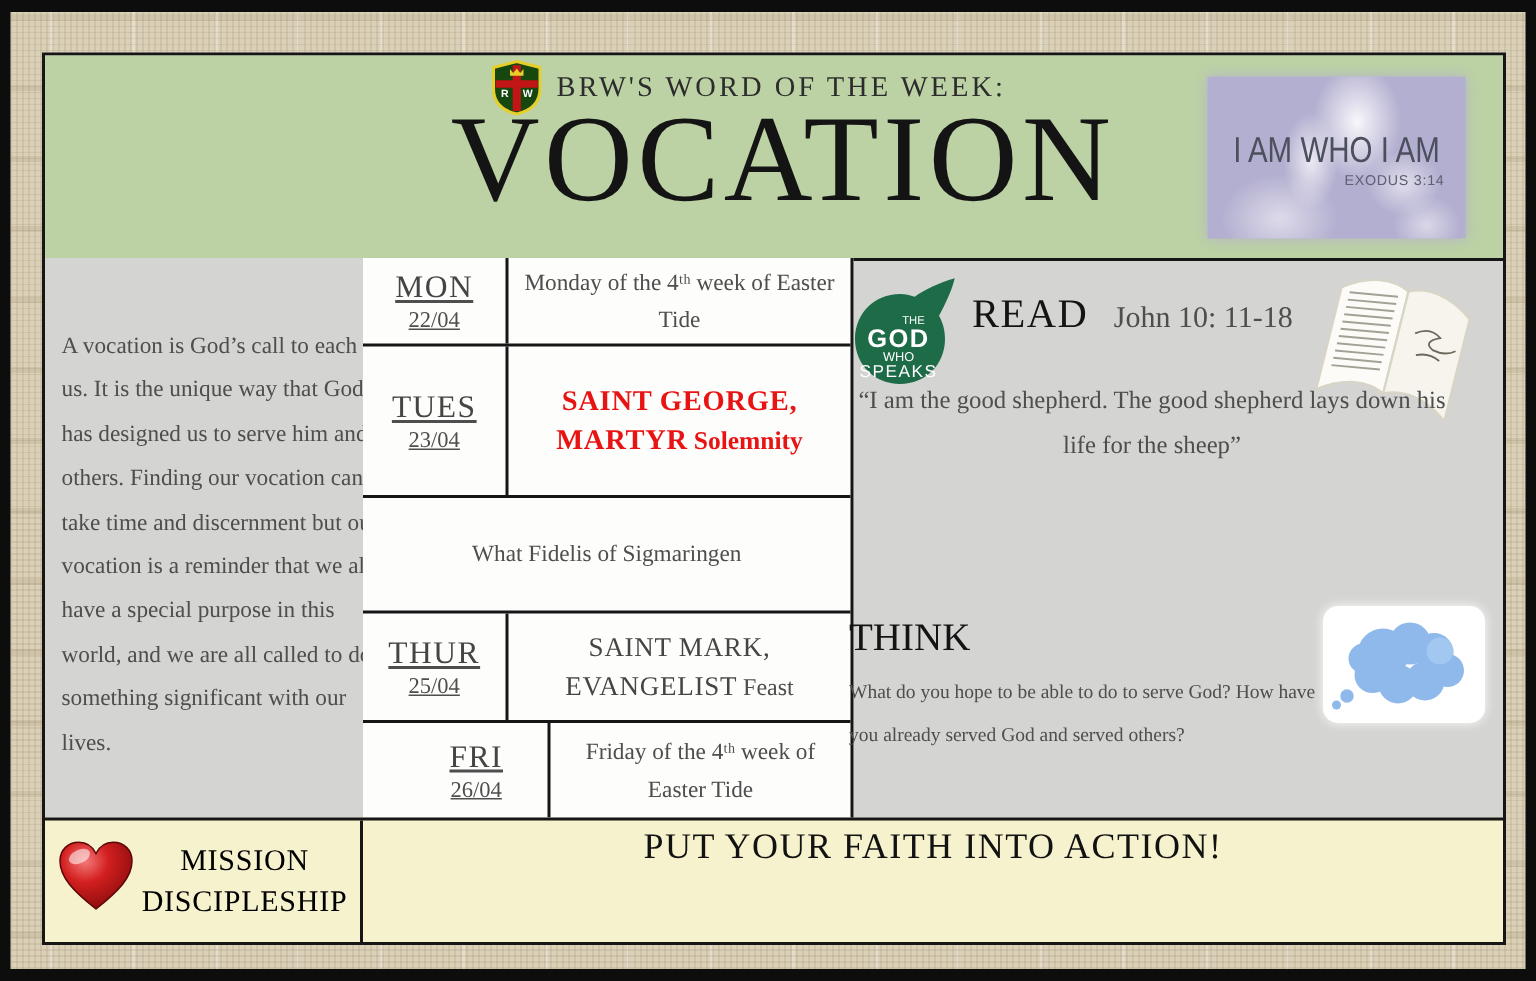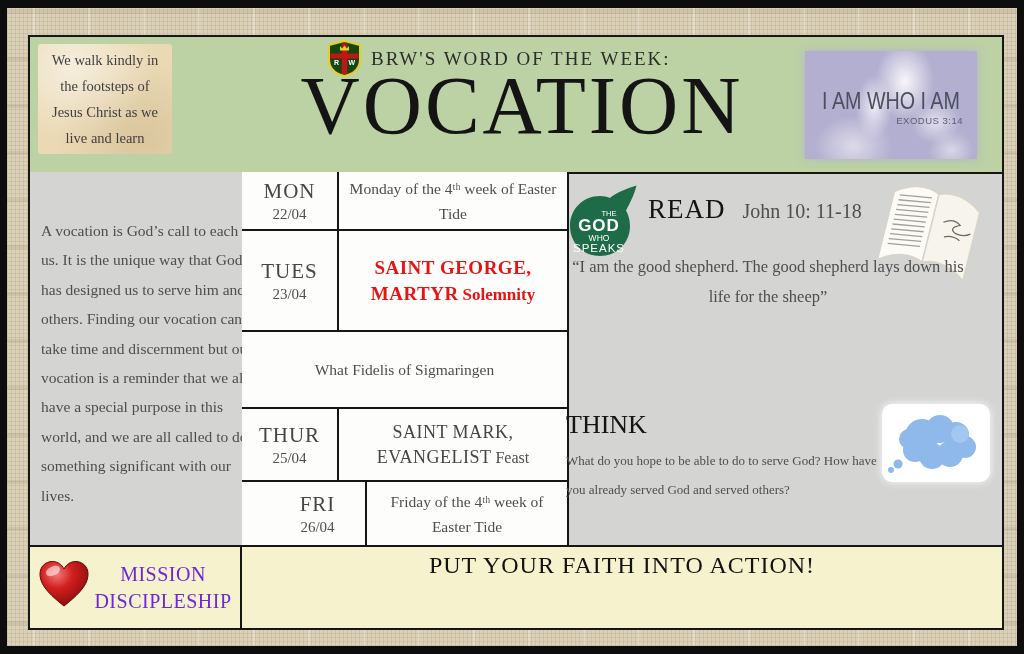--- a/index.html
+++ b/index.html
@@ -82,20 +82,21 @@
     display:flex; flex-direction:column;
   }
   .week-row { display:flex; width:100%; border-bottom:2px solid #161616; }
   .week-row:last-child { border-bottom:none;padding-left:28px; }
   .r0 { height:59px; } .r1 { height:101px; } .r2 { height:77px; }
   .r3 { height:73px; } .r4 { height:63px; }
   .day-cell {
     width:97px; border-right:2px solid #161616;
     display:flex; flex-direction:column; align-items:center; justify-content:center;
     gap:2px;
+    text-decoration:underline;
   }
   .day-name { font-size:21px; letter-spacing:1px; color:#454545; }
   .day-date { font-size:15px; color:#4e4e4e; }
   .event-cell {
     flex:1; display:flex; align-items:center; justify-content:center;
     text-align:center; padding:4px 10px;
     font-size:15.5px; line-height:25px; color:#4e4e4e;
   }
   .event-red .event-main, .event-red .event-suffix { color:#e81414; }
   .event-red .event-main { font-size:19px; font-weight:bold; letter-spacing:.5px; }
@@ -127,38 +128,35 @@
   }
   
   .footer {
     position:absolute; left:0; top:508px; width:100%; height:83px;
     background:#f5f2cd; border-top:2px solid #161616; display:flex;
   }
   .mission-cell { width:212px; border-right:2px solid #161616; position:relative; }
   .heart { position:absolute; left:7px; top:12px; width:54px; height:50px; }
   .mission-label {
     position:absolute; left:60px; right:4px; top:50%; transform:translateY(-50%);
-    text-align:center; font-size:20px; line-height:27px; letter-spacing:.5px; color:#6d28d9;
+    text-align:center; font-size:20px; line-height:27px; letter-spacing:.5px; color:#000000;
   }
   .action-cell { flex:1; text-align:center; padding-top:5px; }
   .action-title { font-size:24px; letter-spacing:1px; color:#121212; }
   .action-text { font-size:18px; line-height:27px; color:#4e4e4e; margin-top:2px; }
   svg text { font-family:"Liberation Sans","DejaVu Sans",sans-serif; }
 </style>
 </head>
 <body>
 
 <div class="burlap"></div>
 
 <div class="poster">
 
   <div class="header">
-    <div class="motto-box">
-      <span>We walk kindly in the footsteps of Jesus Christ as we live and learn</span>
-    </div>
 
     <svg class="shield" viewBox="0 0 33 37">
       <path d="M16.5 1 L32 5 V19 C32 29 25 34 16.5 36 C8 34 1 29 1 19 V5 Z" fill="#16470f" stroke="#e7cf2b" stroke-width="2"></path>
       <rect x="13.8" y="3.5" width="5.4" height="30.5" fill="#c21515"></rect>
       <rect x="2.5" y="13.5" width="28" height="5" fill="#c21515"></rect>
       <path d="M12 6 L14.2 8.6 L16.5 5.6 L18.8 8.6 L21 6 L21 10.5 L12 10.5 Z" fill="#e7cf2b"></path>
       <text x="6" y="24.5" font-size="7" font-weight="bold" fill="#ffffff">R</text>
       <text x="20.5" y="24.5" font-size="7" font-weight="bold" fill="#ffffff">W</text>
     </svg>
 

